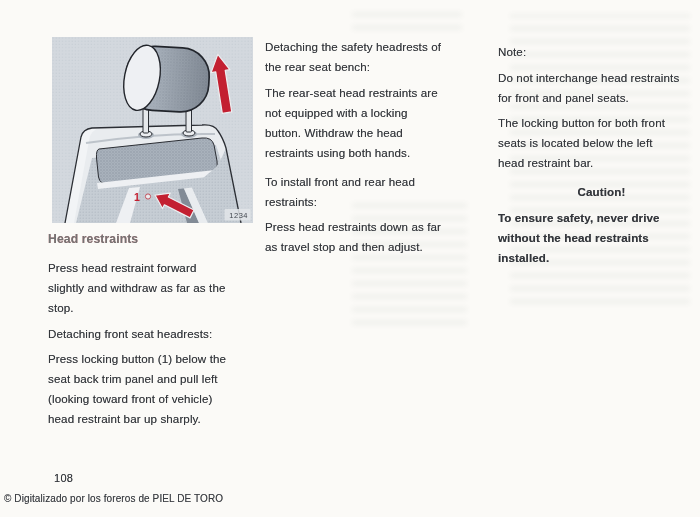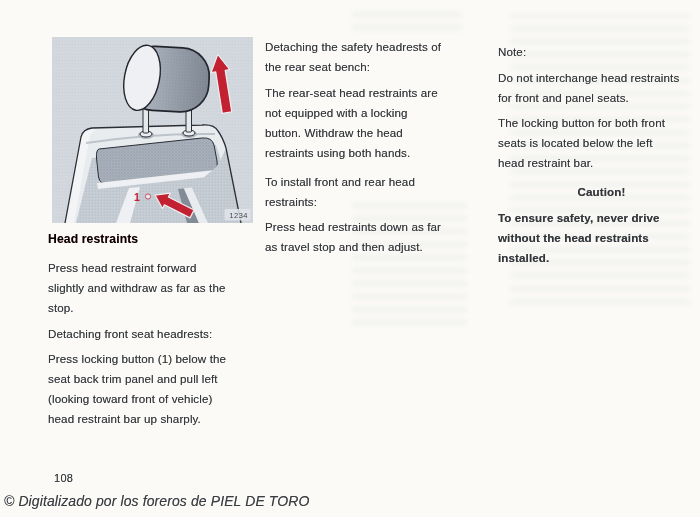--- a/index.html
+++ b/index.html
@@ -21,30 +21,30 @@
   .illustration { position:absolute; left:52px; top:37px; width:201px; height:186px; }
   .illustration svg { display:block; }
 
   .col { position:absolute; font-size:11.6px; line-height:20px; letter-spacing:0.1px;
          text-shadow:0 0 0.5px rgba(45,49,55,0.55); }
   .col p { margin:0 0 5.5px 0; white-space:pre-line; }
   .col-left  { left:48px;  top:229px; width:208px; }
   .col-mid   { left:265px; top:37px;  width:205px; }
   .col-right { left:498px; top:42px;  width:207px; }
 
-  .red-heading { color:#000000; font-weight:bold; font-size:12.2px; margin:0 0 9px 0;
+  .red-heading { color:#737373; font-weight:bold; font-size:12.2px; margin:0 0 9px 0;
                  text-shadow:0 0 0.5px rgba(195,32,49,0.55); }
   .gap-before { margin-top:9px !important; }
   .bold { font-weight:bold; }
   .bold-heading { font-weight:bold; margin:0 0 6px 0;text-align:center; }
 
   .page-number { position:absolute; left:54px; top:472px; font-size:11px; letter-spacing:0.3px;
                  text-shadow:0 0 0.5px rgba(45,49,55,0.55); }
-  .copyright   { position:absolute; left:4px;  top:493px; font-size:14px; color:#3a3d42;
-                 letter-spacing:0.1px; text-shadow:0 0 0.5px rgba(45,49,55,0.5);font-style:italic; }
+  .copyright   { position:absolute; left:4px;  top:493px; font-size:10px; color:#3a3d42;
+                 letter-spacing:0.1px; text-shadow:0 0 0.5px rgba(45,49,55,0.5); }
 </style>
 </head>
 <body>
 
 <div class="page">
 
   <div class="bleed b1"></div>
   <div class="bleed b2"></div>
   <div class="bleed b3"></div>
 

